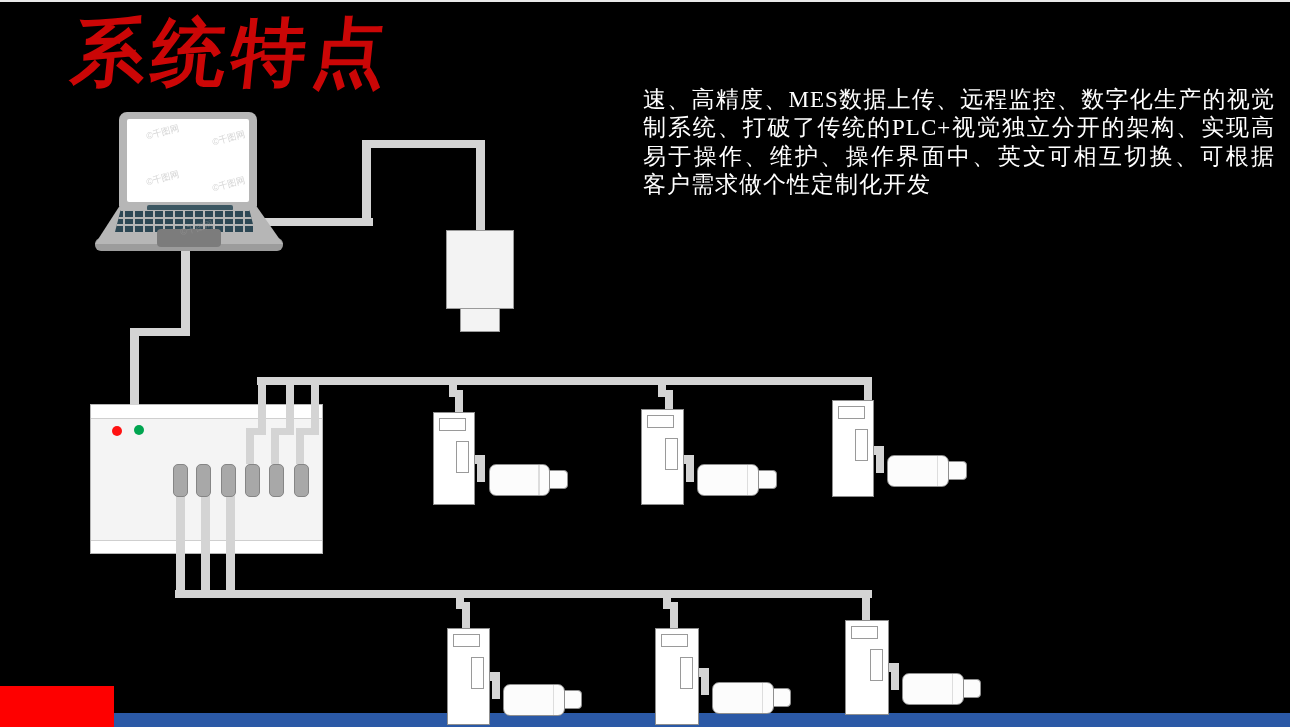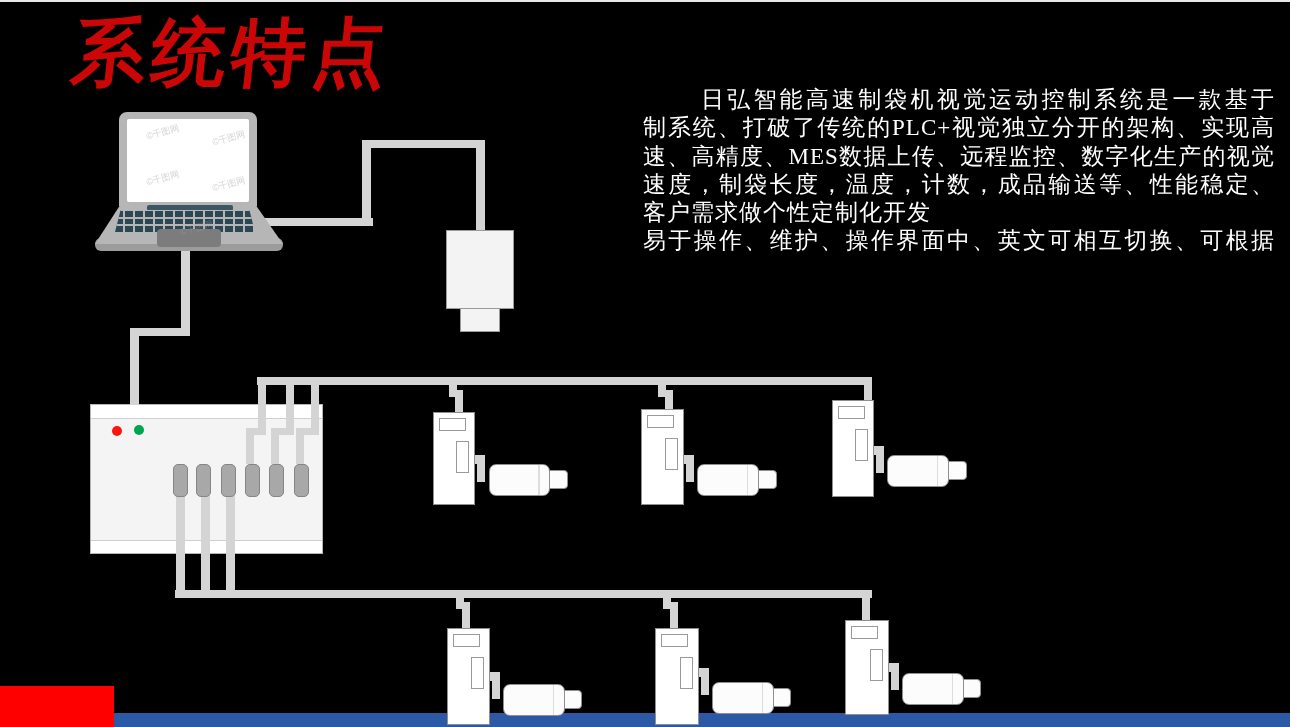--- a/index.html
+++ b/index.html
@@ -69,26 +69,24 @@
 </head>
 <body>
 
 <div id="slide">
 
   <div class="topline"></div>
 
   <div class="title">系统特点</div>
 
   <div class="desc">
-    <div class="ln jl indent">日弘智能高速制袋机视觉运动控制系统是一款基于</div>
+    <div class="ln jl">速、高精度、MES数据上传、远程监控、数字化生产的视觉</div>
     <div class="ln jl">制系统、打破了传统的PLC+视觉独立分开的架构、实现高</div>
-    <div class="ln jl">速、高精度、MES数据上传、远程监控、数字化生产的视觉</div>
-    <div class="ln jl">速度，制袋长度，温度，计数，成品输送等、性能稳定、</div>
+    <div class="ln jl">易于操作、维护、操作界面中、英文可相互切换、可根据</div>
     <div class="ln">客户需求做个性定制化开发</div>
-    <div class="ln jl">易于操作、维护、操作界面中、英文可相互切换、可根据</div>
   </div>
 
   <div class="cable" style="left:250px;top:218px;width:123px;height:8px"></div>
   <div class="cable" style="left:362px;top:140px;width:9px;height:86px"></div>
   <div class="cable" style="left:362px;top:140px;width:122px;height:8px"></div>
   <div class="cable" style="left:476px;top:140px;width:9px;height:92px"></div>
 
   <div class="cable" style="left:181px;top:249px;width:9px;height:87px"></div>
   <div class="cable" style="left:130px;top:328px;width:60px;height:8px"></div>
   <div class="cable" style="left:130px;top:328px;width:9px;height:77px"></div>

